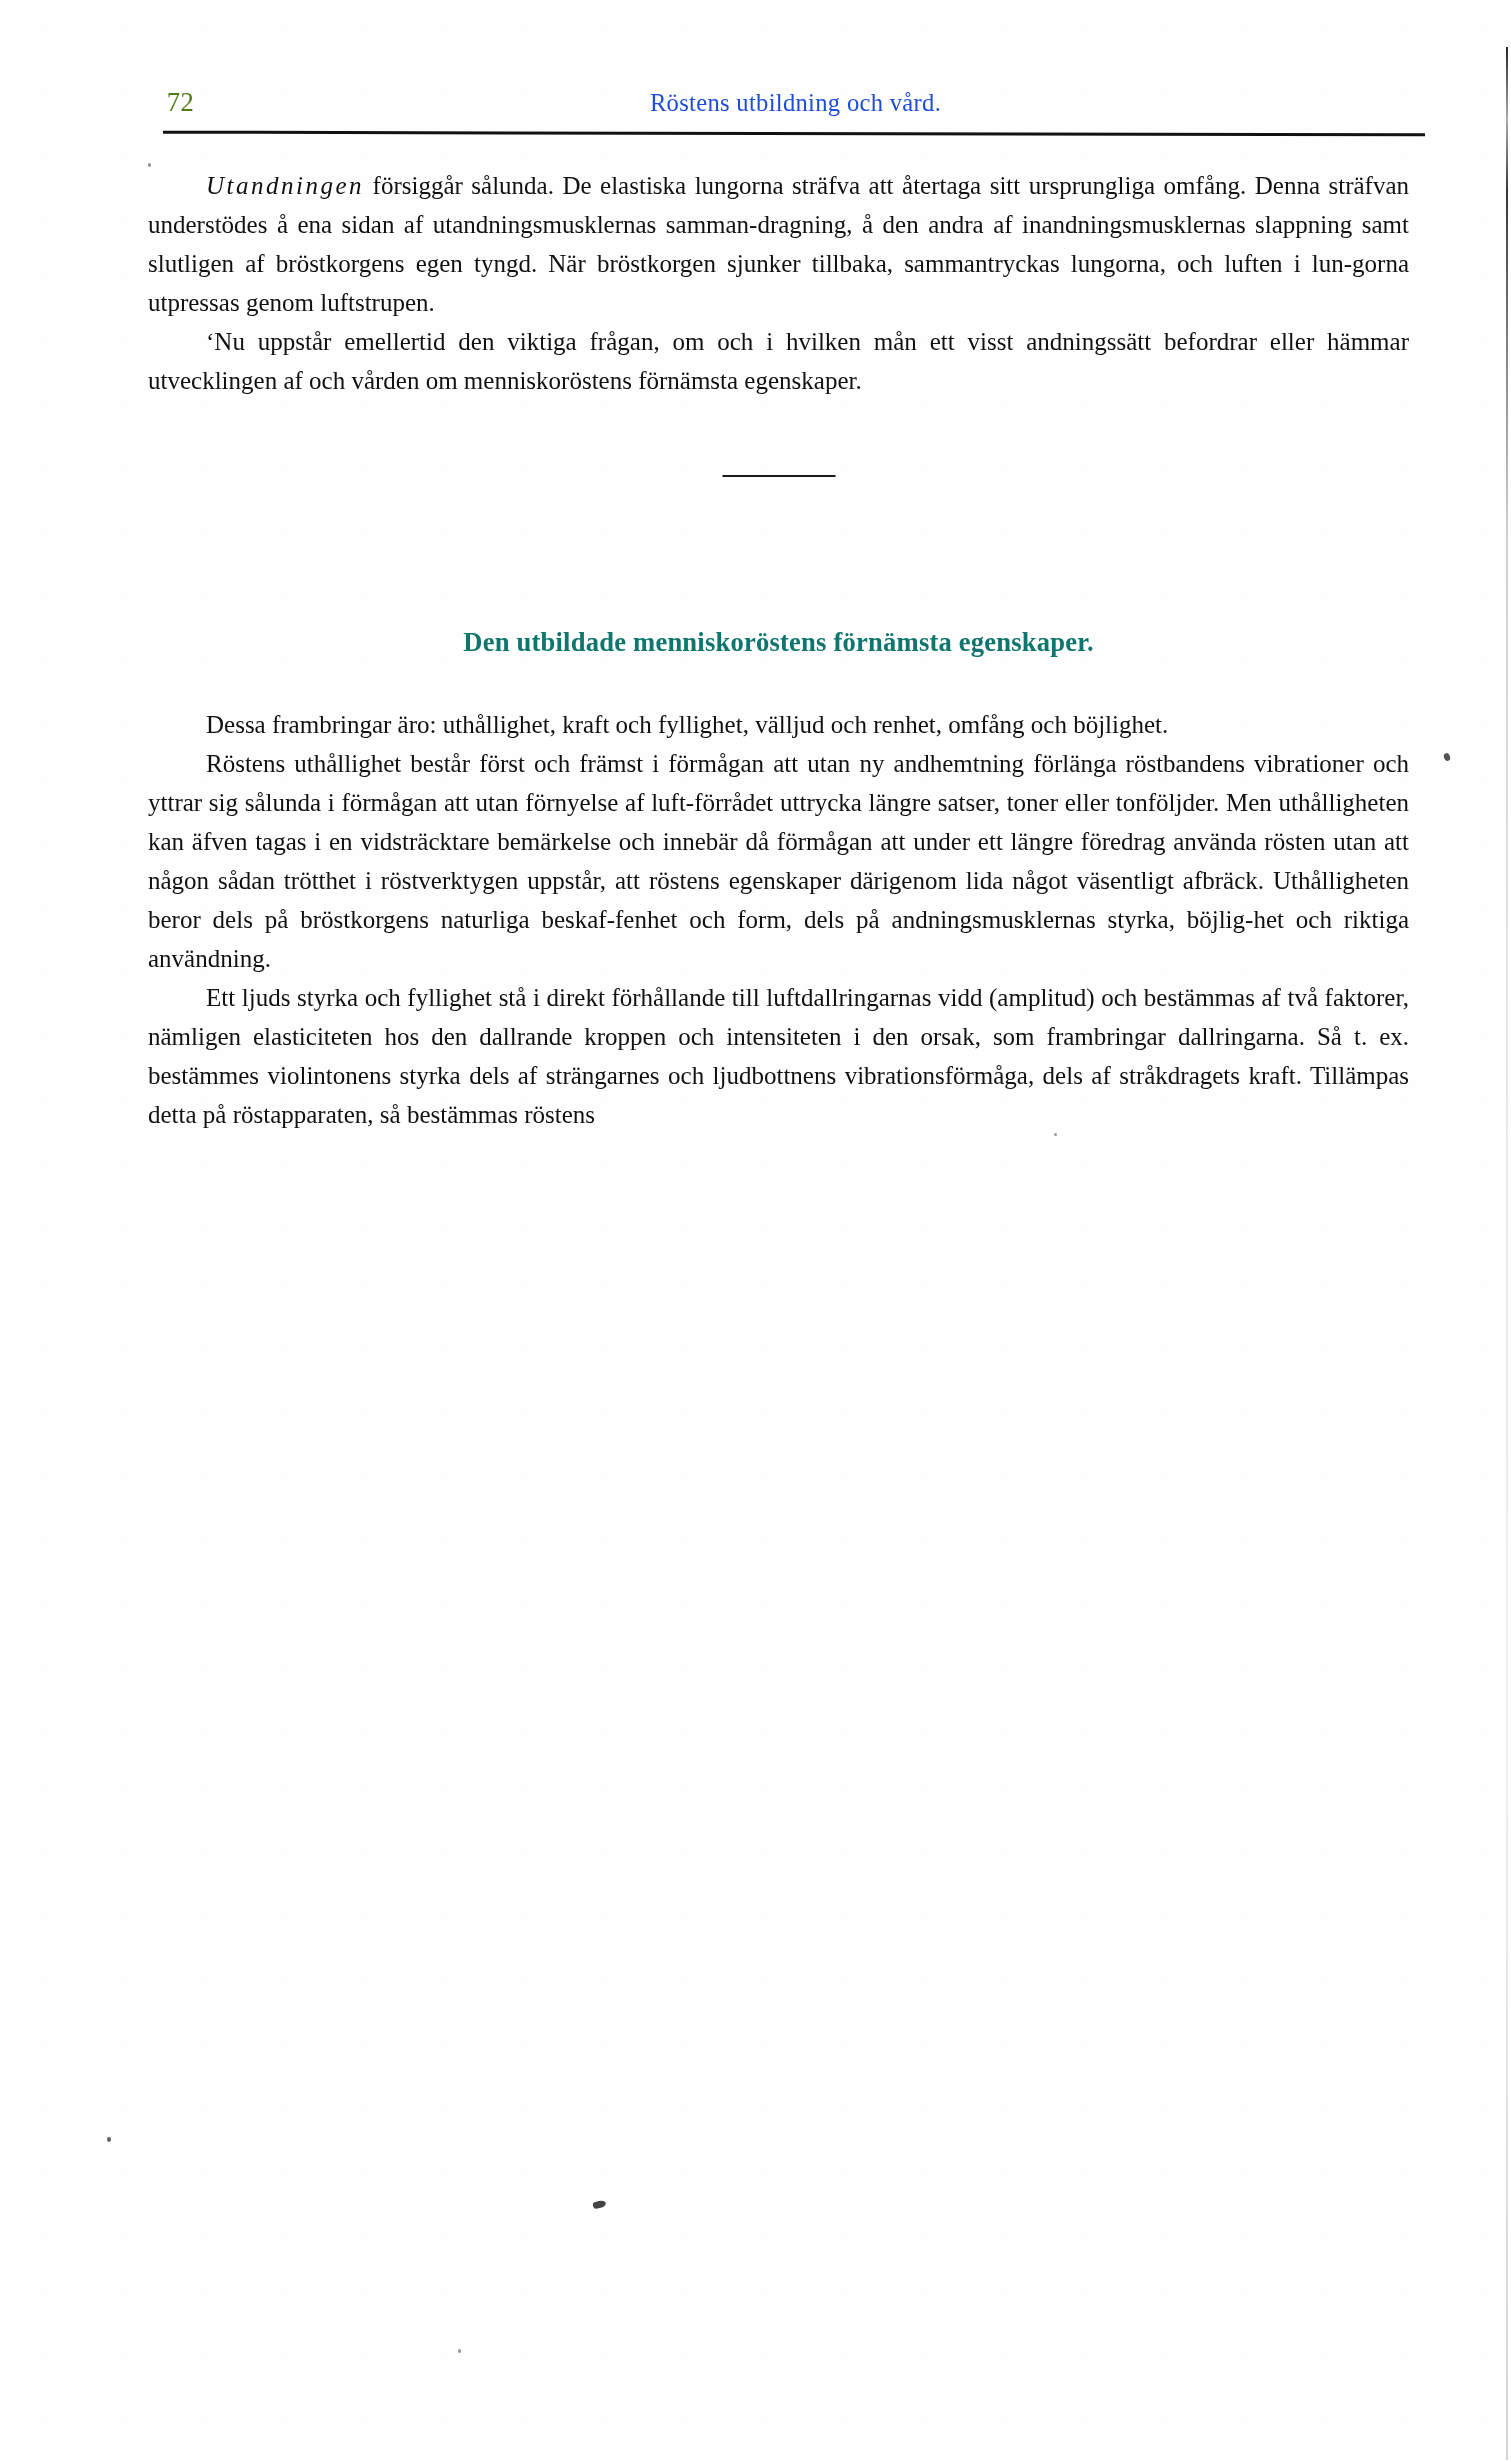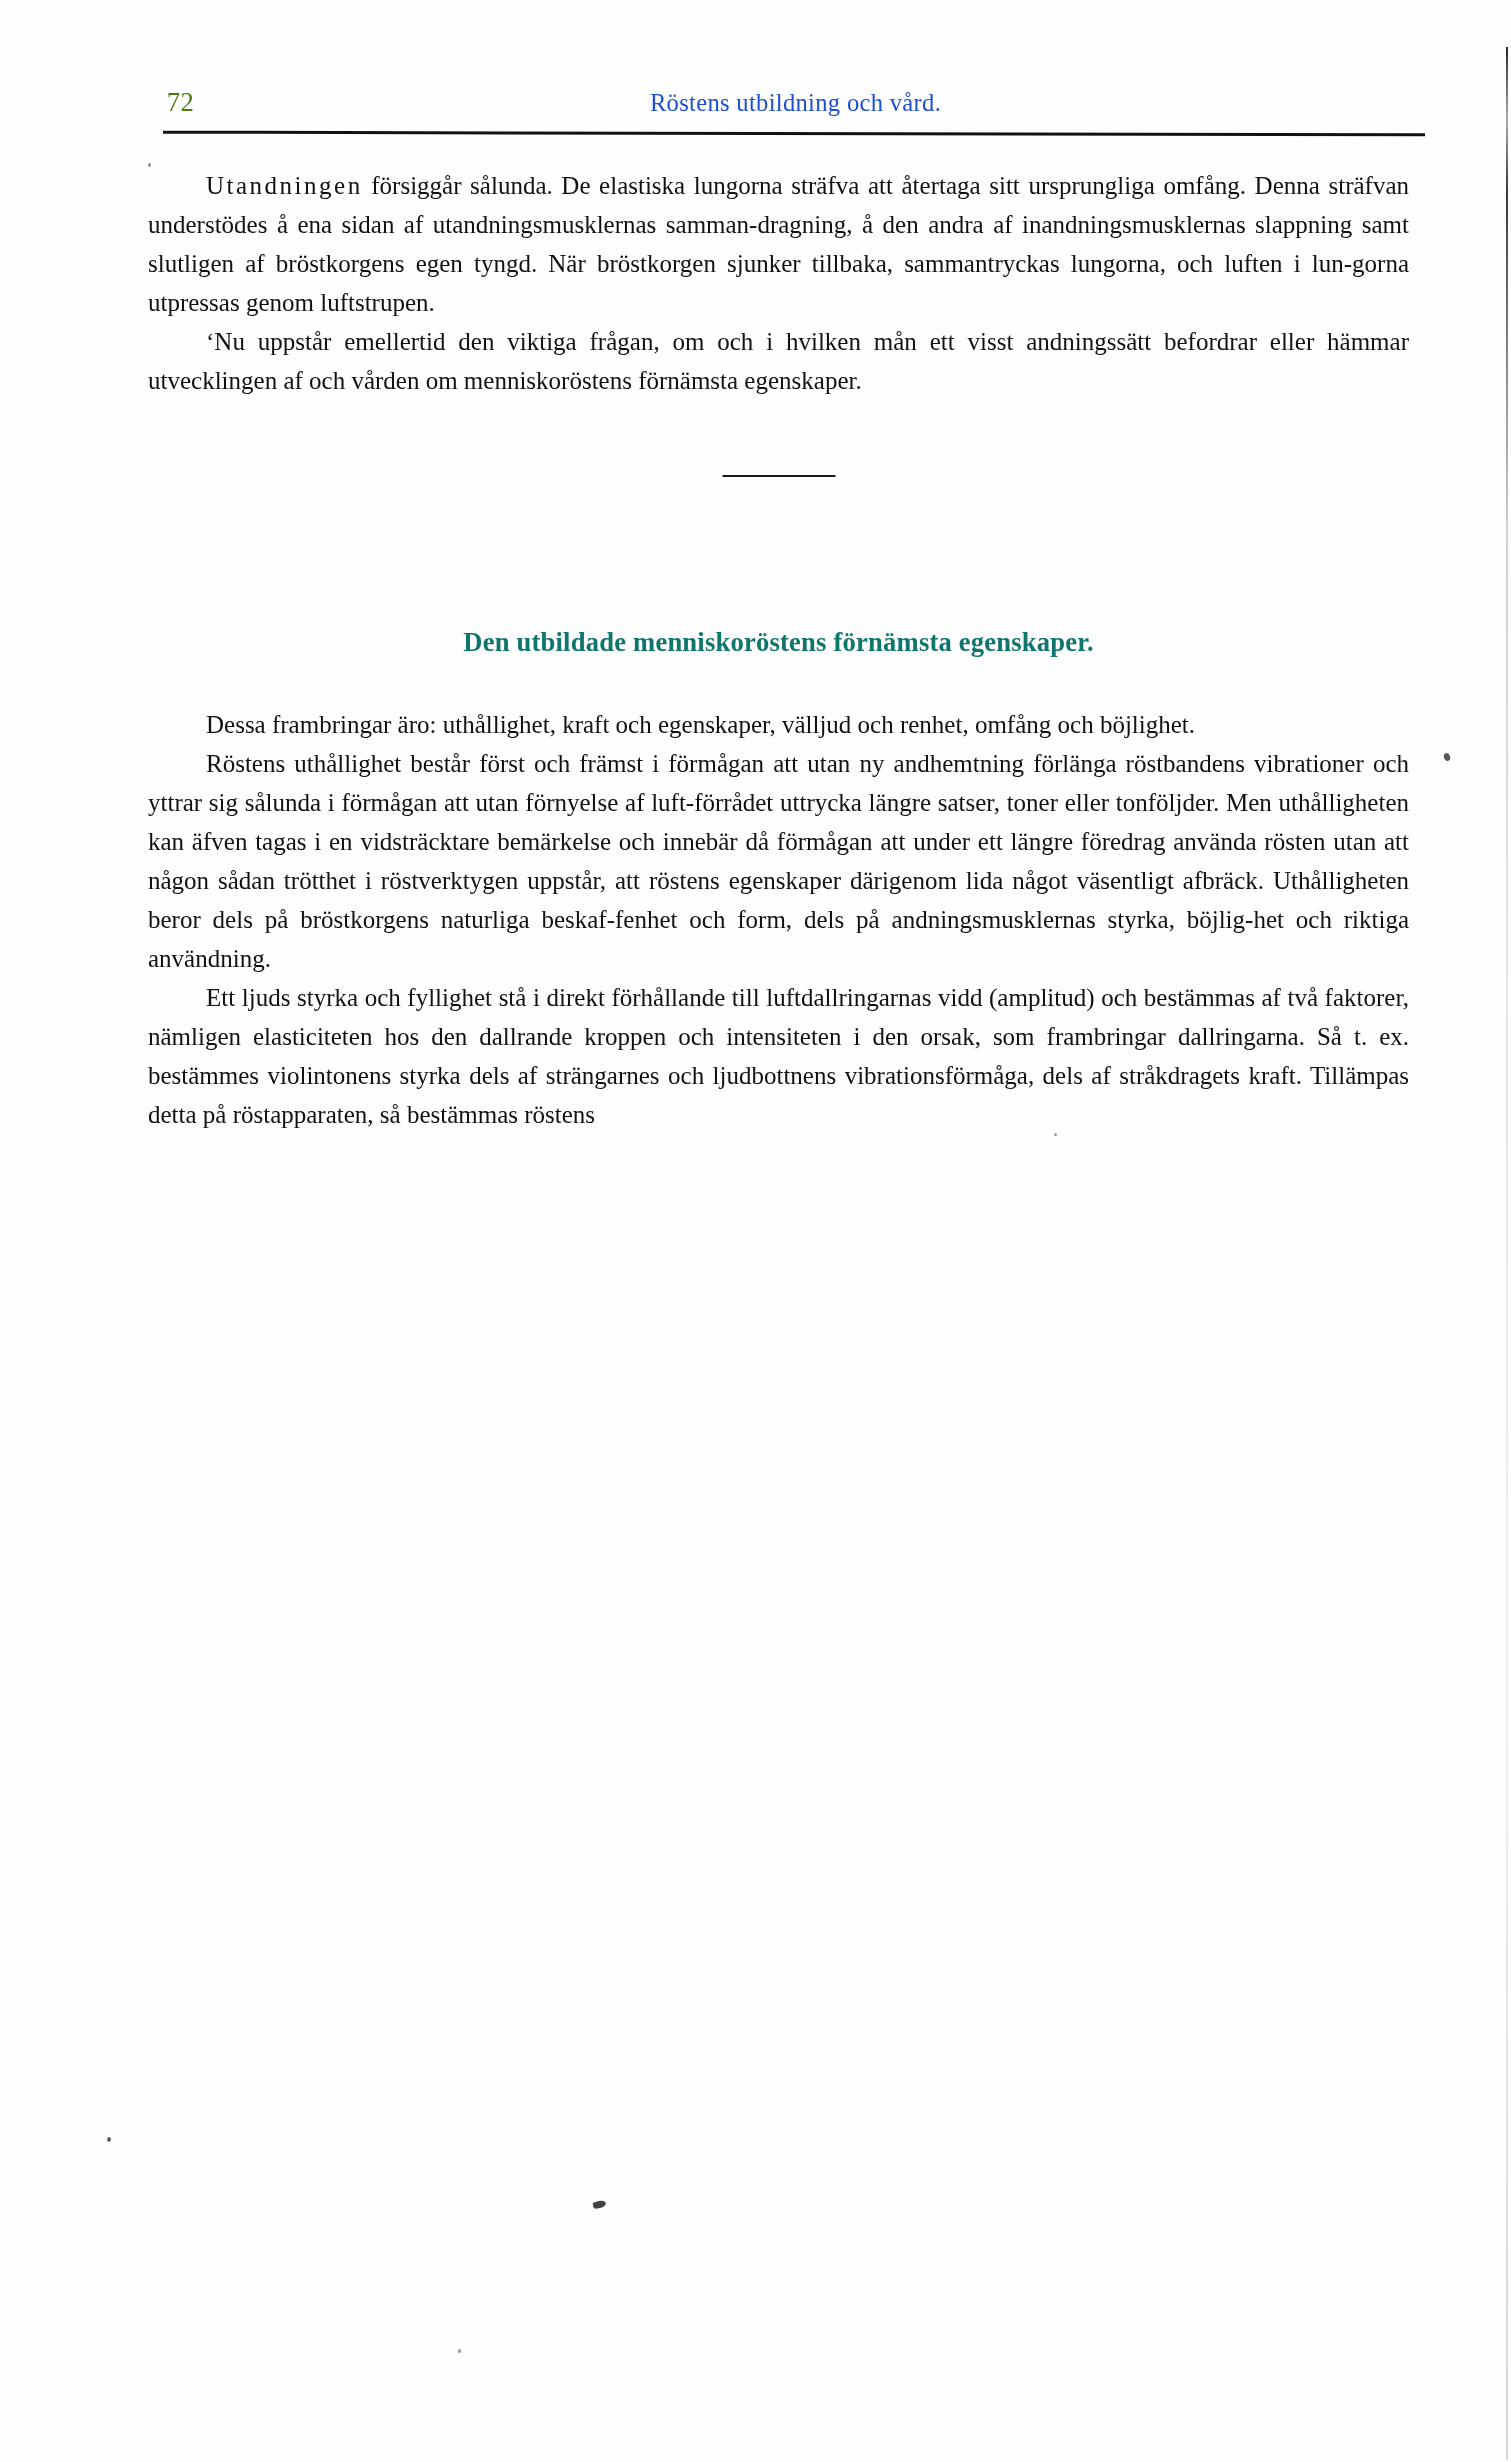--- a/index.html
+++ b/index.html
@@ -104,20 +104,21 @@
     hyphens: manual;
   }
   .body-text p {
     margin: 0;
   }
   .indent {
     text-indent: 58px;
   }
   .it { }
   .sp-it {
+    font-style: italic;
     letter-spacing: 2.5px;
   }
 
   
   .section-break {
     position: relative;
     height: 148px;
   }
   .break-rule {
     position: absolute;
@@ -202,20 +203,20 @@
       <p class="indent">‘Nu uppstår emellertid den viktiga frågan, om och i hvilken mån ett visst andningssätt befordrar eller hämmar utvecklingen af och vården om menniskoröstens förnämsta egenskaper.</p>
     </div>
 
     <div class="section-break">
       <div class="break-rule"></div>
     </div>
 
     <div class="section-heading">Den utbildade menniskoröstens förnämsta egenskaper.</div>
 
     <div class="body-text">
-      <p class="indent"><span>Dessa frambringar äro: </span><span class="it">uthållighet, kraft</span><span> och </span><span class="it">egenskaper,</span> <span class="it">välljud</span><span> och </span><span class="it">renhet, omfång</span><span> och </span><span class="it">böjlighet.</span></p>
+      <p class="indent"><span>Dessa frambringar äro: </span><span class="it">uthållighet, kraft</span><span> och </span><span class="it">fyllighet,</span> <span class="it">välljud</span><span> och </span><span class="it">renhet, omfång</span><span> och </span><span class="it">böjlighet.</span></p>
       <p class="indent"><span>Röstens </span><span class="it">uthållighet</span><span> består först och främst i förmågan att utan ny andhemtning förlänga röstbandens vibrationer och yttrar sig sålunda i förmågan att utan förnyelse af luft-förrådet uttrycka längre satser, toner eller tonföljder. Men uthålligheten kan äfven tagas i en vidsträcktare bemärkelse och innebär då förmågan att under ett längre föredrag använda rösten utan att någon sådan trötthet i röstverktygen uppstår, att röstens egenskaper därigenom lida något väsentligt afbräck. Uthålligheten beror dels på bröstkorgens naturliga beskaf-fenhet och form, dels på andningsmusklernas styrka, böjlig-het och riktiga användning.</span></p>
       <p class="indent"><span>Ett ljuds </span><span class="it">styrka</span><span> och </span><span class="it">fyllighet</span><span> stå i direkt förhållande till luftdallringarnas vidd (amplitud) och bestämmas af två faktorer, nämligen elasticiteten hos den dallrande kroppen och intensiteten i den orsak, som frambringar dallringarna. Så t. ex. bestämmes violintonens styrka dels af strängarnes och ljudbottnens vibrationsförmåga, dels af stråkdragets kraft. Tillämpas detta på röstapparaten, så bestämmas röstens</span></p>
     </div>
 
   </div>
 </div>
 
 
 </body></html>

